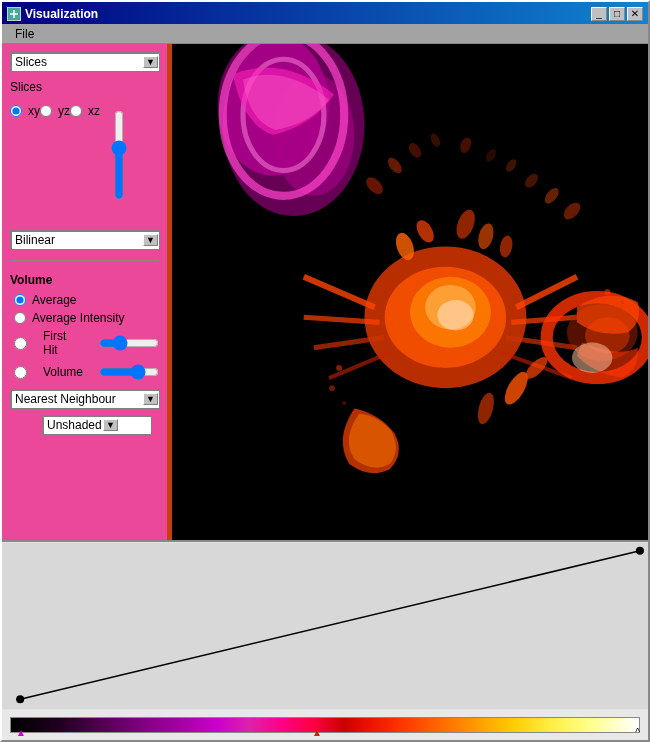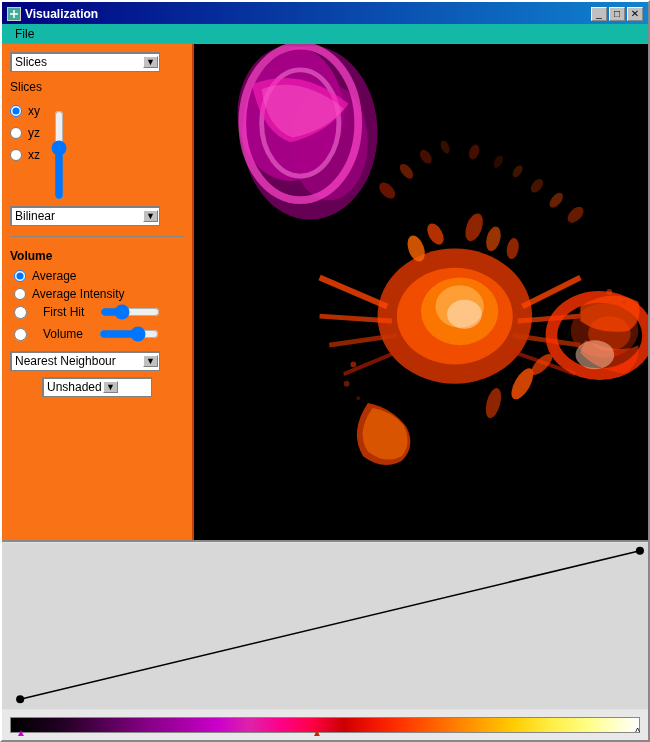--- a/index.html
+++ b/index.html
@@ -73,21 +73,21 @@
       display: flex;
       align-items: center;
       justify-content: center;
       font-size: 10px;
       color: #000;
       line-height: 1;
     }
 
     
     .menu-bar {
-      background: #14b8a6;
+      background: #a3a3a3;
       padding: 2px 5px;
       border-bottom: 1px solid #888;
       flex-shrink: 0;
       height: 20px;
       display: flex;
       align-items: center;
     }
 
     .menu-item {
       padding: 2px 8px;
@@ -97,28 +97,28 @@
 
     
     .main-area {
       display: flex;
       flex: 1;
       min-height: 0;
     }
 
     
     .left-panel {
-      width: 192px;
+      width: 170px;
       flex-shrink: 0;
-      background: #f97316;
+      background: #ec4899;
       padding: 8px;
       display: flex;
       flex-direction: column;
       gap: 6px;
-      border-right: 2px solid #c2410c;
+      border-right: 5px solid #c2410c;
     }
 
     .radio-group {
       display: flex;
       flex-direction: column;
       gap: 4px;
       padding-left: 4px;
       justify-content: flex-end;
     }
 
@@ -190,22 +190,21 @@
     .color-bar-area {
       height: 22px;
       display: flex;
       align-items: center;
       padding: 0 10px;
       position: relative;
     }
 
     .slices-radio-col {
       display: flex;
-      flex-direction: column;
-      gap: 8px;
+      flex-direction: row;
       padding-top: 4px;
     }
 
     .divider {
       height: 1px;
       background: #888;
       margin: 4px 0;
     }
 
     .win-select-container {
@@ -301,20 +300,21 @@
       background: #c0c0c0;
       padding: 0 2px;
       border: 1px solid #808080;
       border-top-color: #fff;
       border-left-color: #fff;
     }
 
     .bilinear-container {
       position: relative;
       width: 150px;
+      margin-top: 24px;
     }
 
     .bilinear-container select {
       width: 100%;
       padding: 2px 20px 2px 4px;
       font-size: 12px;
       background: white;
       border: 1px solid #808080;
       box-shadow: inset 1px 1px 0 #808080;
       appearance: none;

